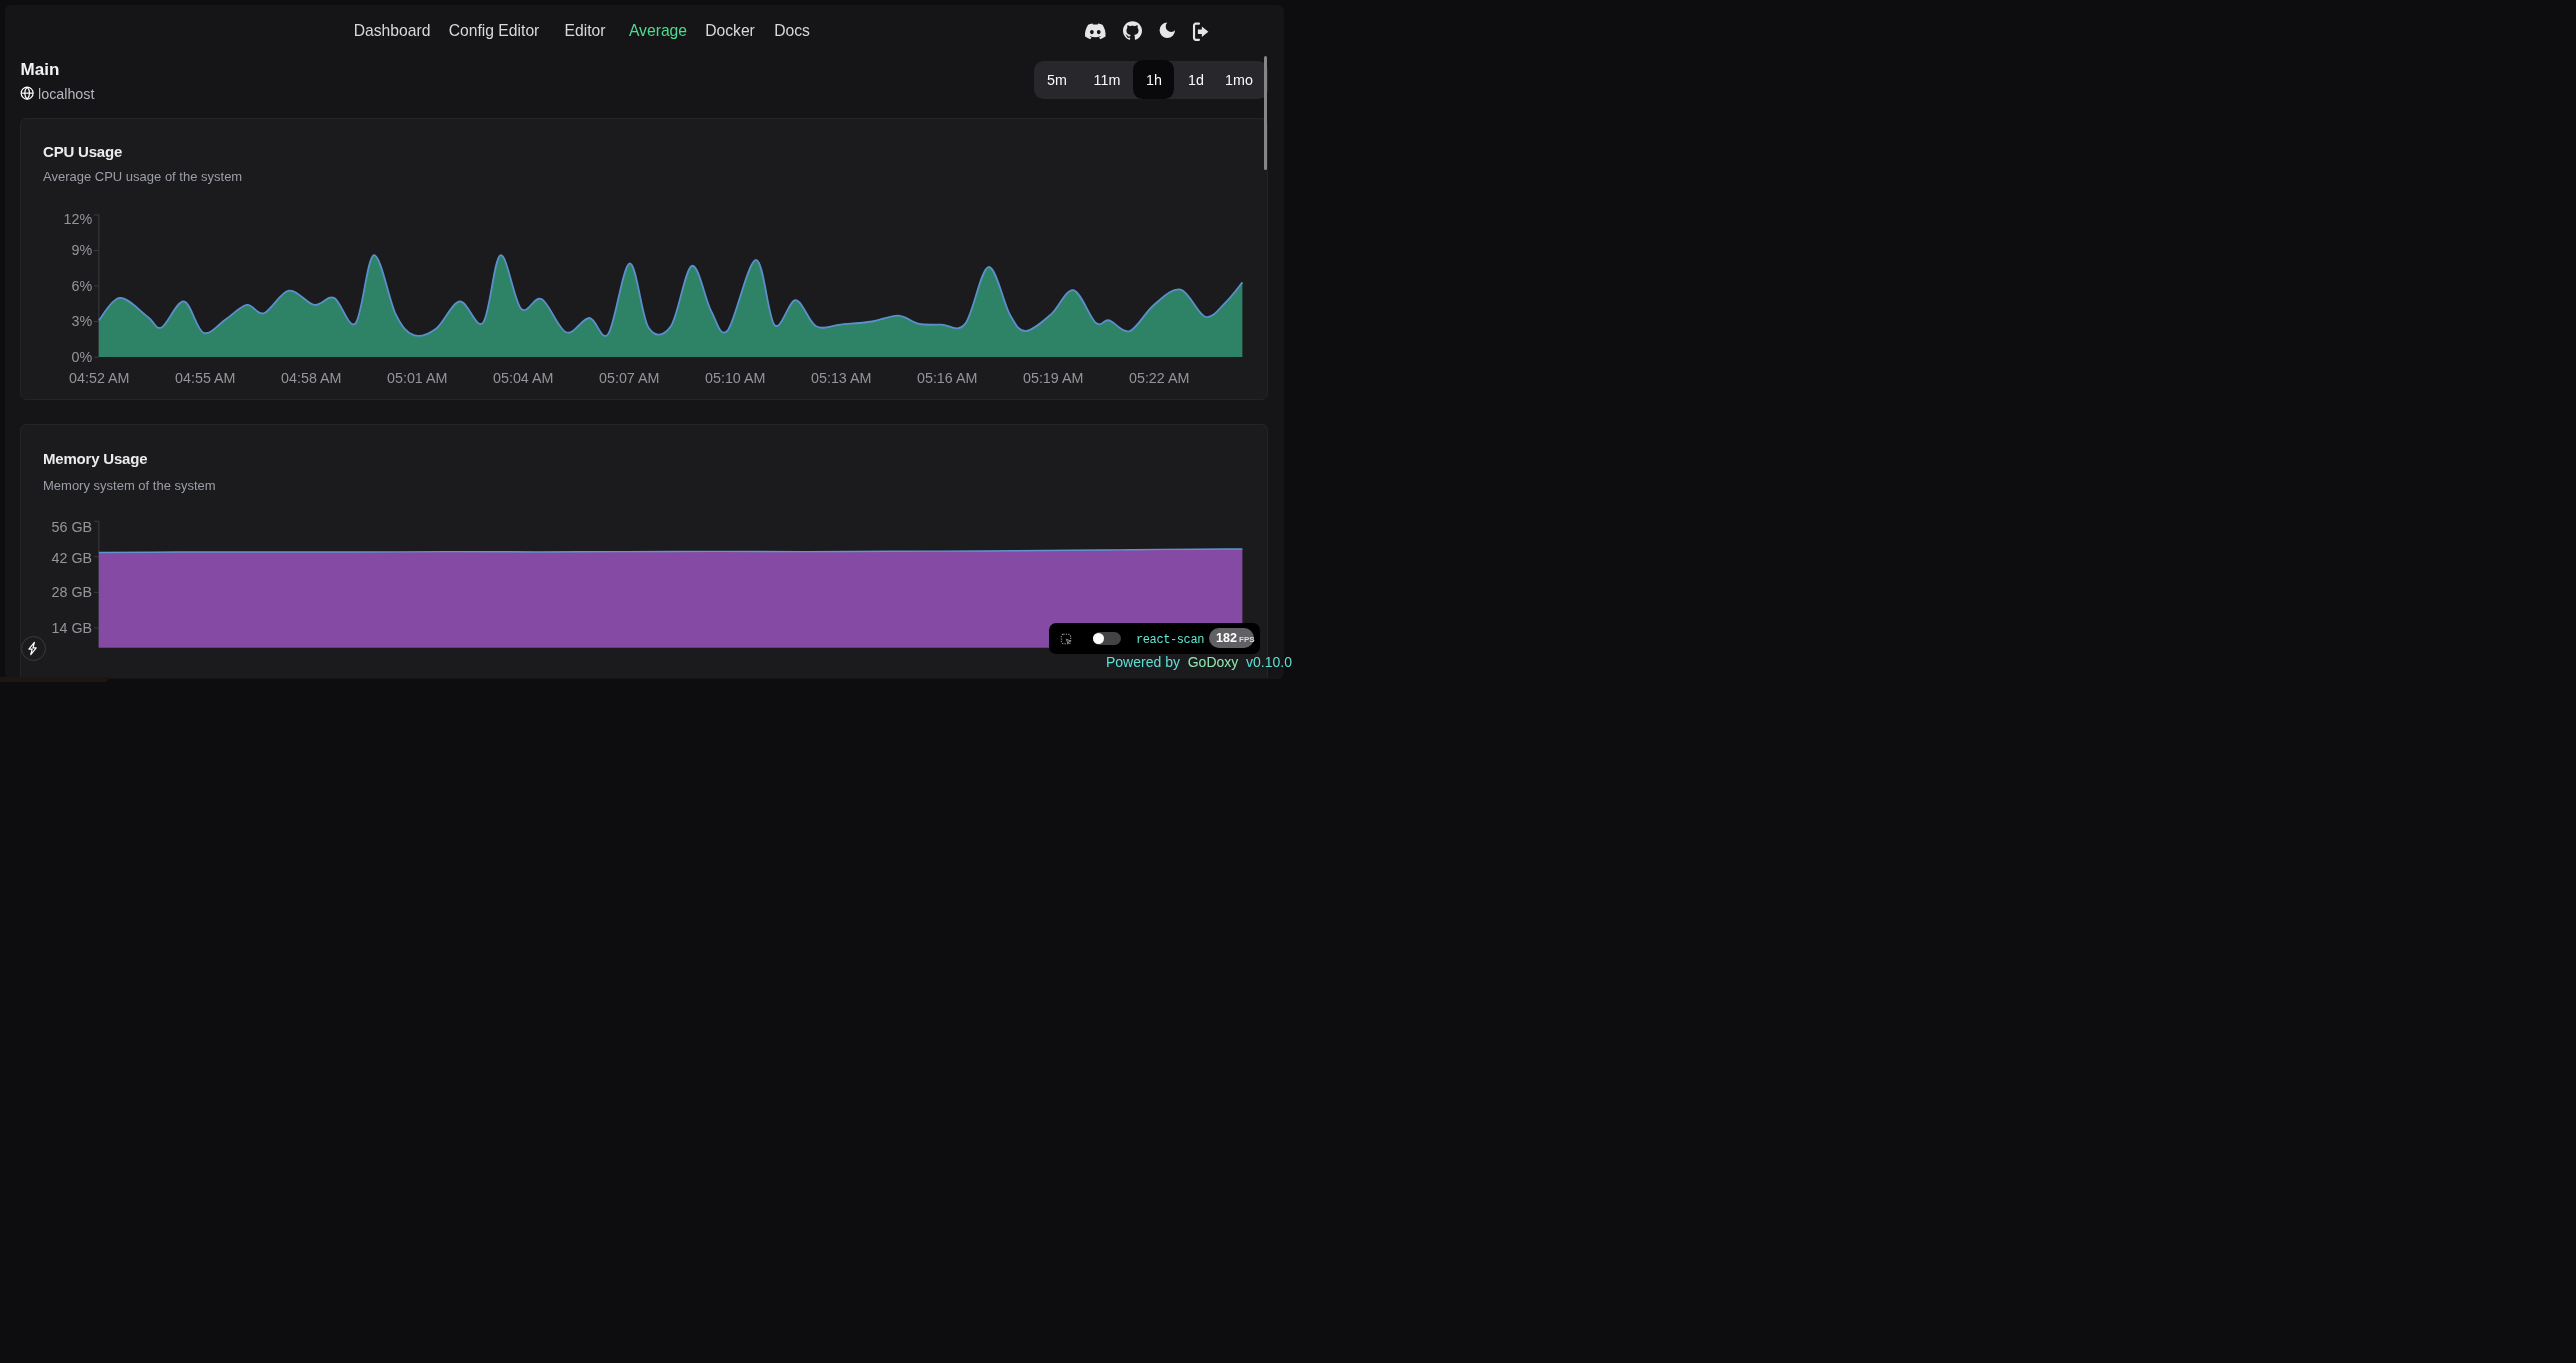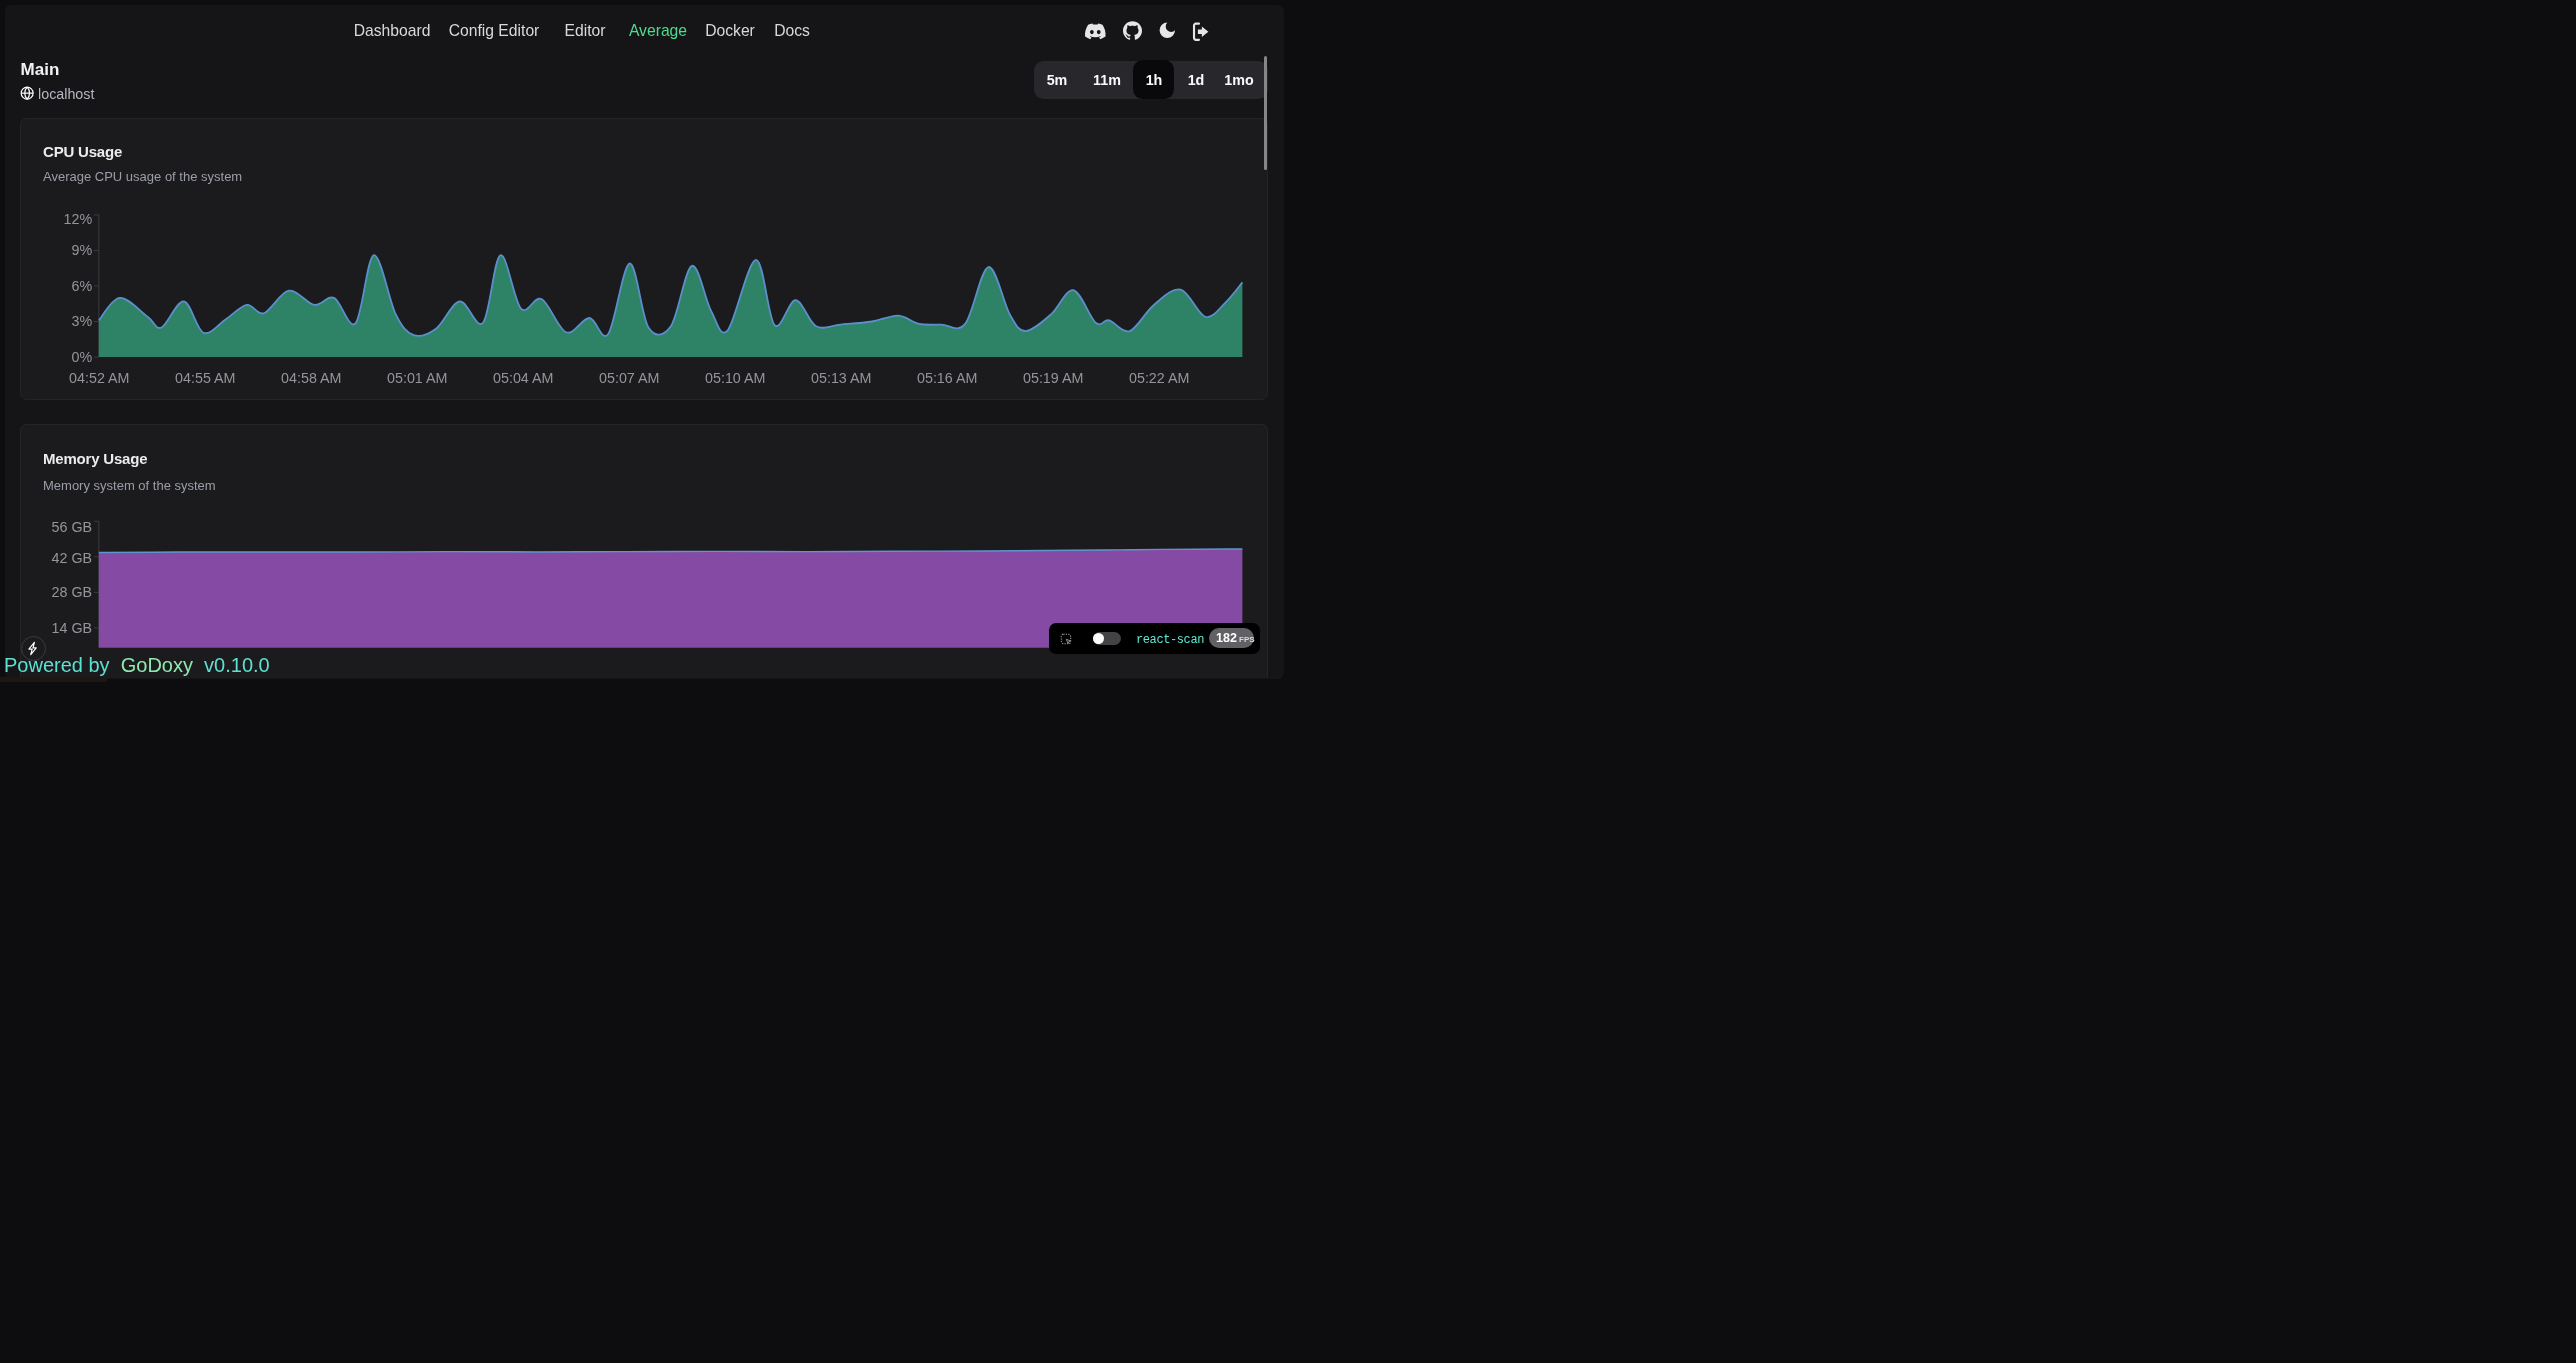--- a/index.html
+++ b/index.html
@@ -6,21 +6,21 @@
 .abs{position:absolute}
 #panel{position:absolute;left:4.5px;top:4.5px;width:1279px;height:674px;border-radius:6.3px;background:#151517}
 .nav{position:absolute;top:21.5px;height:19.7px;font-size:15.7px;font-weight:500;color:#d9d9db;white-space:nowrap;transform:translateX(-50%)}
 .nav.act{color:#4fdc8e}
 .card{position:absolute;left:20px;width:1248px;background:#1b1b1e;border:0.9px solid #242428;border-radius:6.3px}
 .ctitle{position:absolute;left:43px;font-size:15px;font-weight:700;color:#ececee;letter-spacing:-0.2px}
 .csub{position:absolute;left:43px;font-size:13px;color:#9a9ea6}
 svg{position:absolute;left:0;top:0;overflow:visible}
 .tsel{position:absolute;left:1034px;top:61px;width:234px;height:38px;border-radius:9.8px;background:#28282c}
 .tsel .sel{position:absolute;left:99px;top:-0.9px;width:41px;height:39px;border-radius:9.8px;background:#09090b}
-.titem{position:absolute;top:0;height:24px;line-height:38px;font-size:14.3px;font-weight:700;color:#fafafa;text-align:center;transform:translateX(-50%)}
+.titem{position:absolute;top:0;height:24px;line-height:38px;font-size:14.3px;font-weight:400;color:#fafafa;text-align:center;transform:translateX(-50%)}
 </style></head>
 <body>
 <div id="panel"></div>
 
   <div class="nav" style="left:392px">Dashboard</div>
   <div class="nav" style="left:494px">Config Editor</div>
   <div class="nav" style="left:585px">Editor</div>
   <div class="nav act" style="left:658px">Average</div>
   <div class="nav" style="left:730px">Docker</div>
   <div class="nav" style="left:792px">Docs</div>
@@ -98,21 +98,21 @@
     <g font-size="16" fill="#94949b" text-anchor="end">
       <text x="103" y="594.5">56 GB</text>
       <text x="103" y="628.85">42 GB</text>
       <text x="103" y="667.5">28 GB</text>
       <text x="103" y="707.5">14 GB</text>
     </g>
     <path d="M110.5,617.5 C125.4,617.4 168.4,617.1 200.0,617.0 C231.6,616.9 266.7,616.8 300.0,616.8 C333.3,616.8 366.7,617.0 400.0,617.0 C433.3,617.0 466.7,616.5 500.0,616.5 C533.3,616.5 566.7,616.8 600.0,616.8 C633.3,616.8 666.7,616.6 700.0,616.5 C733.3,616.4 766.7,616.2 800.0,616.2 C833.3,616.2 866.7,616.5 900.0,616.5 C933.3,616.5 966.7,616.1 1000.0,616.0 C1033.3,615.9 1066.7,616.0 1100.0,615.8 C1133.3,615.6 1175.0,615.2 1200.0,615.0 C1225.0,614.8 1233.3,614.7 1250.0,614.5 C1266.7,614.3 1285.0,614.1 1300.0,614.0 C1315.0,613.9 1328.3,613.9 1340.0,613.8 C1351.7,613.7 1361.8,613.6 1370.0,613.6 C1378.2,613.6 1385.8,613.5 1389.0,613.5 L1389,724 L110.5,724 Z" fill="#854aa3"></path>
     <path d="M110.5,617.5 C125.4,617.4 168.4,617.1 200.0,617.0 C231.6,616.9 266.7,616.8 300.0,616.8 C333.3,616.8 366.7,617.0 400.0,617.0 C433.3,617.0 466.7,616.5 500.0,616.5 C533.3,616.5 566.7,616.8 600.0,616.8 C633.3,616.8 666.7,616.6 700.0,616.5 C733.3,616.4 766.7,616.2 800.0,616.2 C833.3,616.2 866.7,616.5 900.0,616.5 C933.3,616.5 966.7,616.1 1000.0,616.0 C1033.3,615.9 1066.7,616.0 1100.0,615.8 C1133.3,615.6 1175.0,615.2 1200.0,615.0 C1225.0,614.8 1233.3,614.7 1250.0,614.5 C1266.7,614.3 1285.0,614.1 1300.0,614.0 C1315.0,613.9 1328.3,613.9 1340.0,613.8 C1351.7,613.7 1361.8,613.6 1370.0,613.6 C1378.2,613.6 1385.8,613.5 1389.0,613.5" fill="none" stroke="#5d96ce" stroke-width="1.6"></path>
   </svg>
 
-  <div class="abs" style="left:4px;top:654px;width:1288px;text-align:left;font-size:20px">
+  <div class="abs" style="left:4px;top:654px;width:1288px;text-align:right;font-size:14px">
     <span style="color:#5ce0d2">Powered by</span><span style="color:#90e8b0">&nbsp;&nbsp;GoDoxy</span><span style="color:#5ce0d2">&nbsp;&nbsp;v0.10.0</span>
   </div>
 
   <div class="abs" style="left:20.6px;top:636px;width:25px;height:25px;border-radius:50%;border:1.3px solid #3a3a3e"></div>
   <svg viewBox="0 0 24 24" style="left:26px;top:640px;width:15px;height:17px" fill="none" stroke="#fff" stroke-width="1.9" stroke-linejoin="round">
     <path d="M13.4 2.2 4.6 13h5.2l-2.2 8.8 8.8-10.8h-5.2z"></path>
   </svg>
 
   <div class="abs" style="left:1264px;top:56px;width:3.1px;height:114px;border-radius:1.8px;background:#85858a"></div>
 

